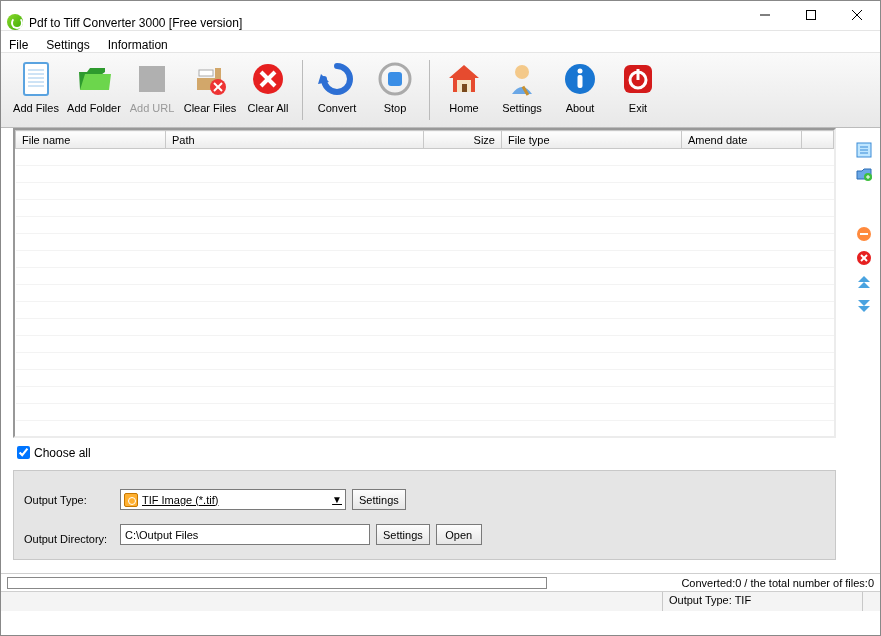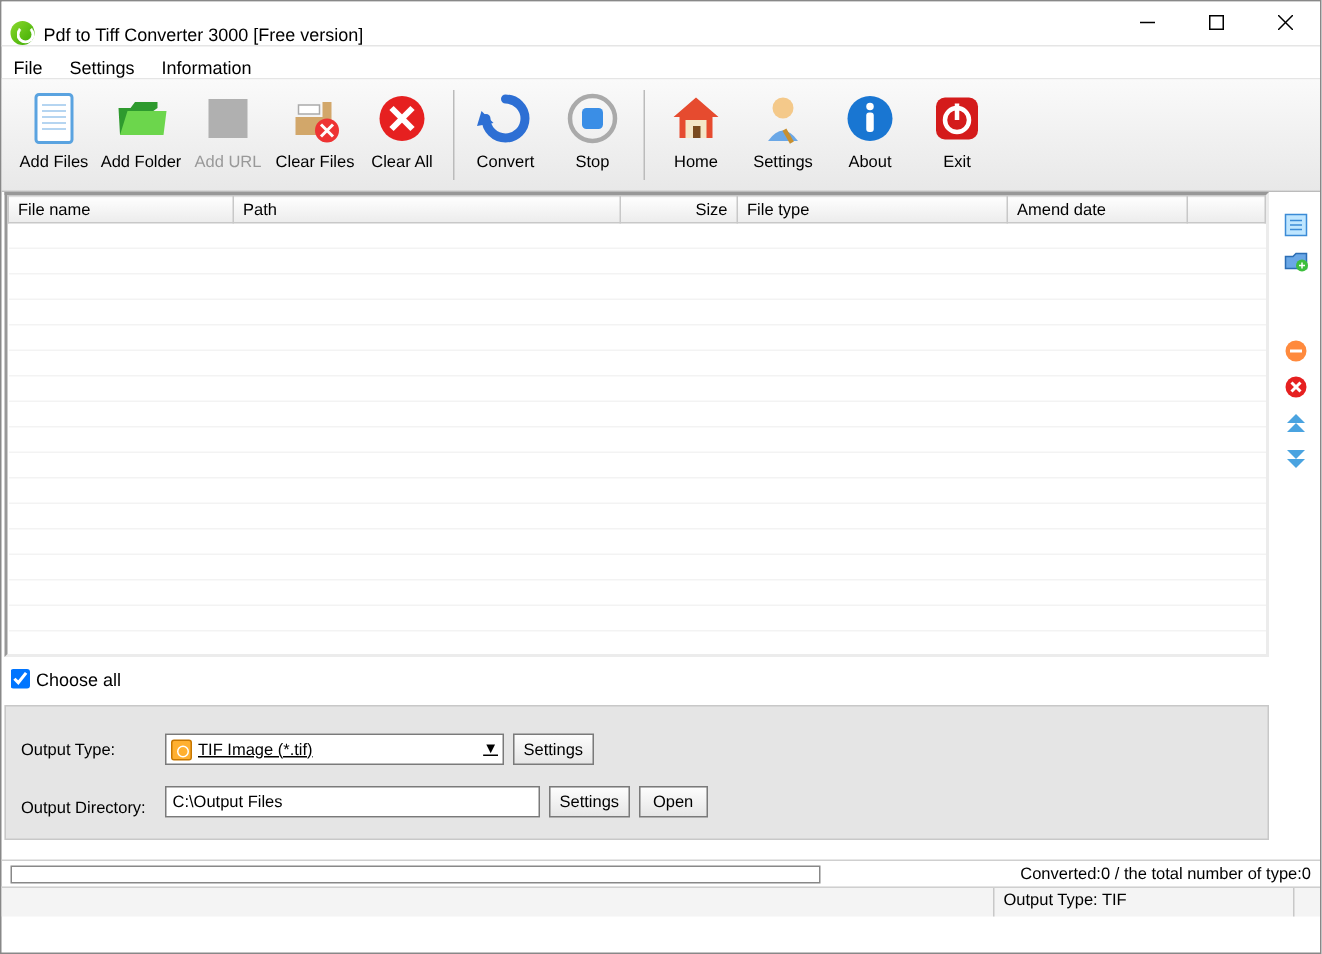--- a/index.html
+++ b/index.html
@@ -12,21 +12,21 @@
   .winbtn { width:46px; height:30px; display:flex; align-items:center; justify-content:center; font-size:16px; }
   .menubar { height:22px; display:flex; align-items:flex-end; padding:0 8px; gap:18px; border-bottom:1px solid #e5e5e5;}
   .menubar span{font-size:12px;}
   .toolbar { height:75px; background:linear-gradient(#fafafa,#e8e8e8); border-bottom:1px solid #bbb; display:flex; align-items:flex-start; padding:4px 6px 0;}
   .tbtn { width:58px; display:flex; flex-direction:column; align-items:center; gap:3px; padding-top:2px;}
   .tbtn .icon { width:40px; height:40px; display:flex; align-items:center; justify-content:center;}
   .tbtn .lbl { font-size:11px; white-space:nowrap;}
   .tbtn.disabled .lbl{ color:#999;}
   .tsep { width:1px; height:60px; background:#bbb; margin:3px 5px 0;}
   .workspace { display:flex; height:445px; }
-  .left { flex:1; padding:0 2px;}
+  .left { flex:1; padding:0 12px;}
   .sidebar { width:32px; display:flex; flex-direction:column; align-items:center; gap:8px; padding-top:14px;}
   .sidebar .sico { width:16px; height:16px; }
   .table-wrap { border:2px inset #ececec; height:310px; overflow:auto; background:#fff;}
   table { width:100%; border-collapse:collapse; table-layout:fixed;}
   th { background:linear-gradient(#fefefe,#ececec); border:1px solid #c8c8c8; font-weight:400; font-size:11px; text-align:left; padding:2px 6px; height:18px;}
   td { border-bottom:1px solid #f3f3f3; height:17px;}
   .chooseall { margin:8px 0 10px 4px; display:flex; align-items:flex-start; gap:4px;}
   .bottom-box { border:1px solid #c8c8c8; padding:18px 10px 14px; background:#e5e5e5;}
   .row { display:flex; align-items:center; gap:6px; margin-bottom:14px;}
   .row:last-child{margin-bottom:0;align-items:flex-end;}
@@ -412,20 +412,20 @@
         <svg width="16" height="16">
           <polygon points="2,2 14,2 8,8" fill="#4aa3e0"></polygon>
           <polygon points="2,8 14,8 8,14" fill="#4aa3e0"></polygon>
         </svg>
       </div>
   </div>
 </div>
 
 <div class="status1">
   <div class="prog"></div>
-  <span class="info">Converted:0  /  the total number of type:0</span>
+  <span class="info">Converted:0  /  the total number of files:0</span>
 </div>
 
 <div class="status2">
   <div class="spacer"></div>
   <div class="cell" style="width:200px">Output Type: TIF</div>
   <div class="cell" style="width:18px"></div>
 </div>
 
 </body></html>

